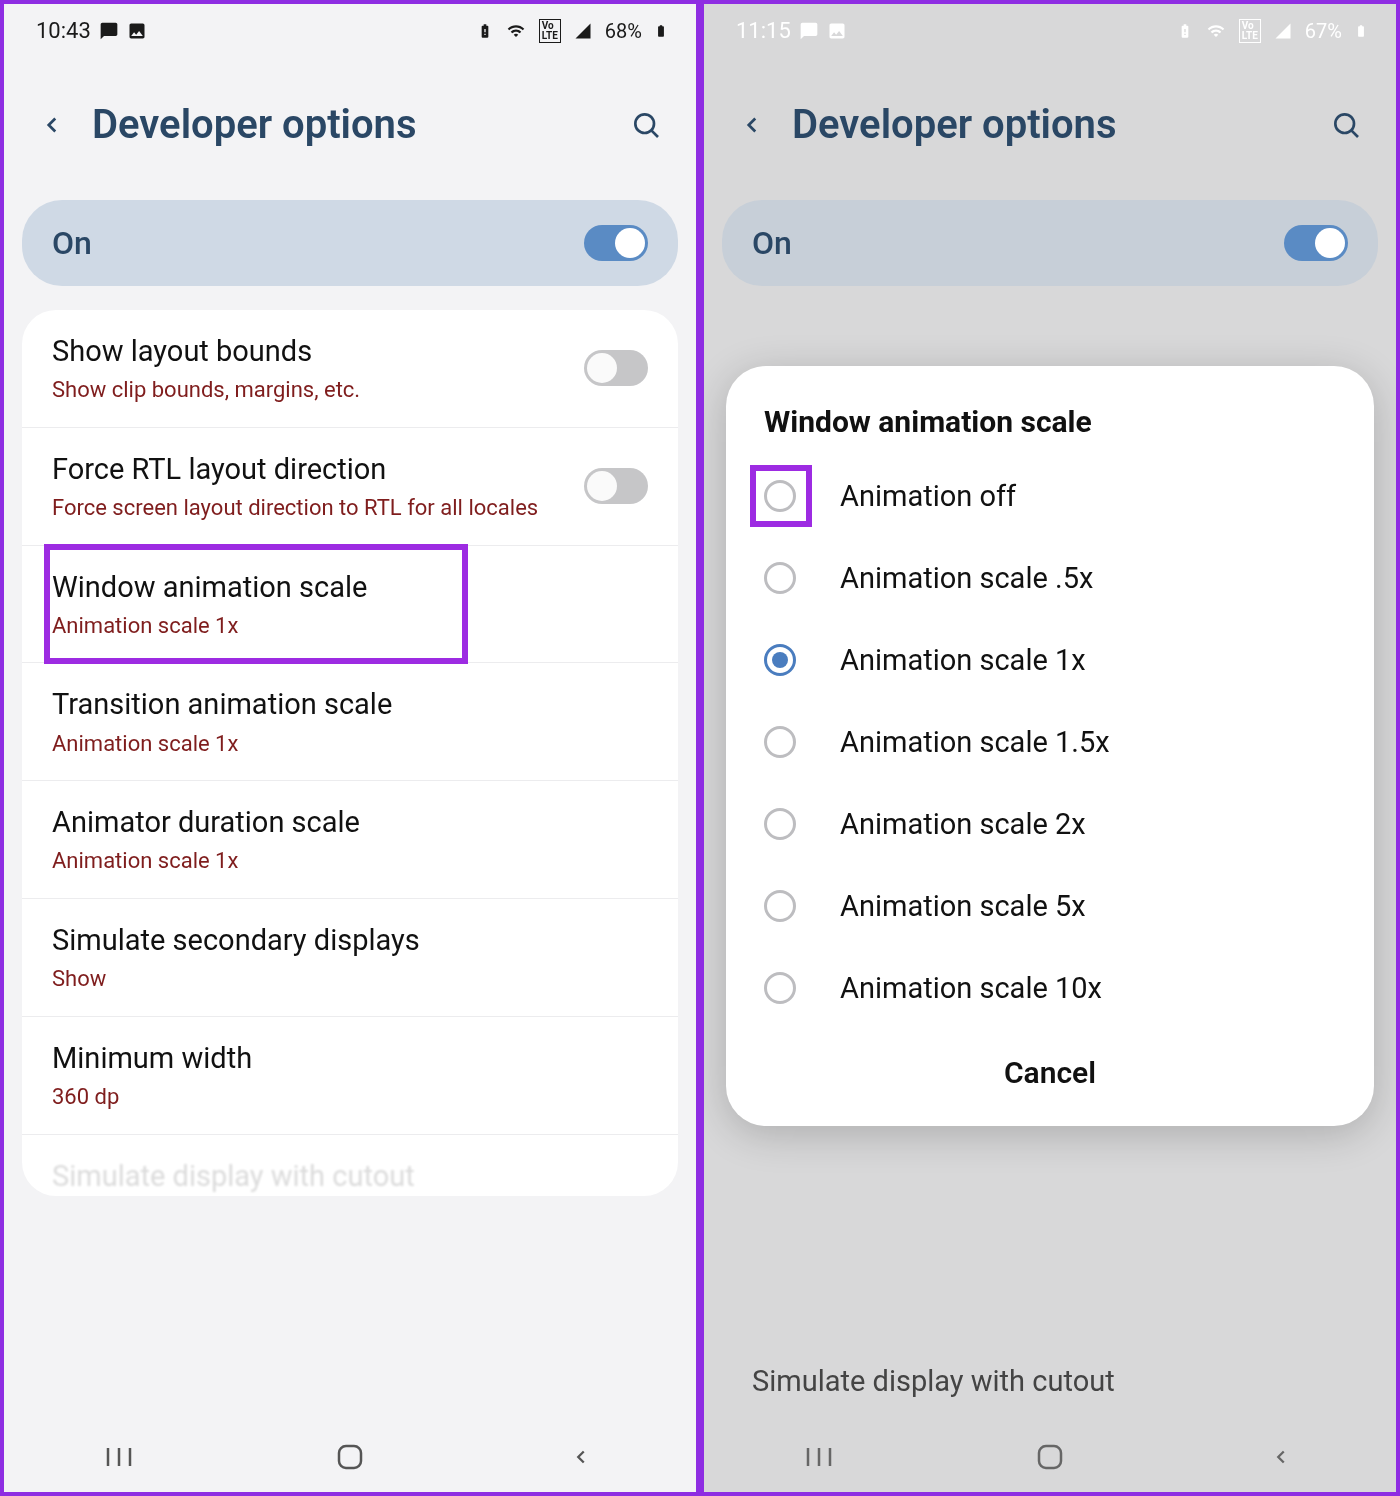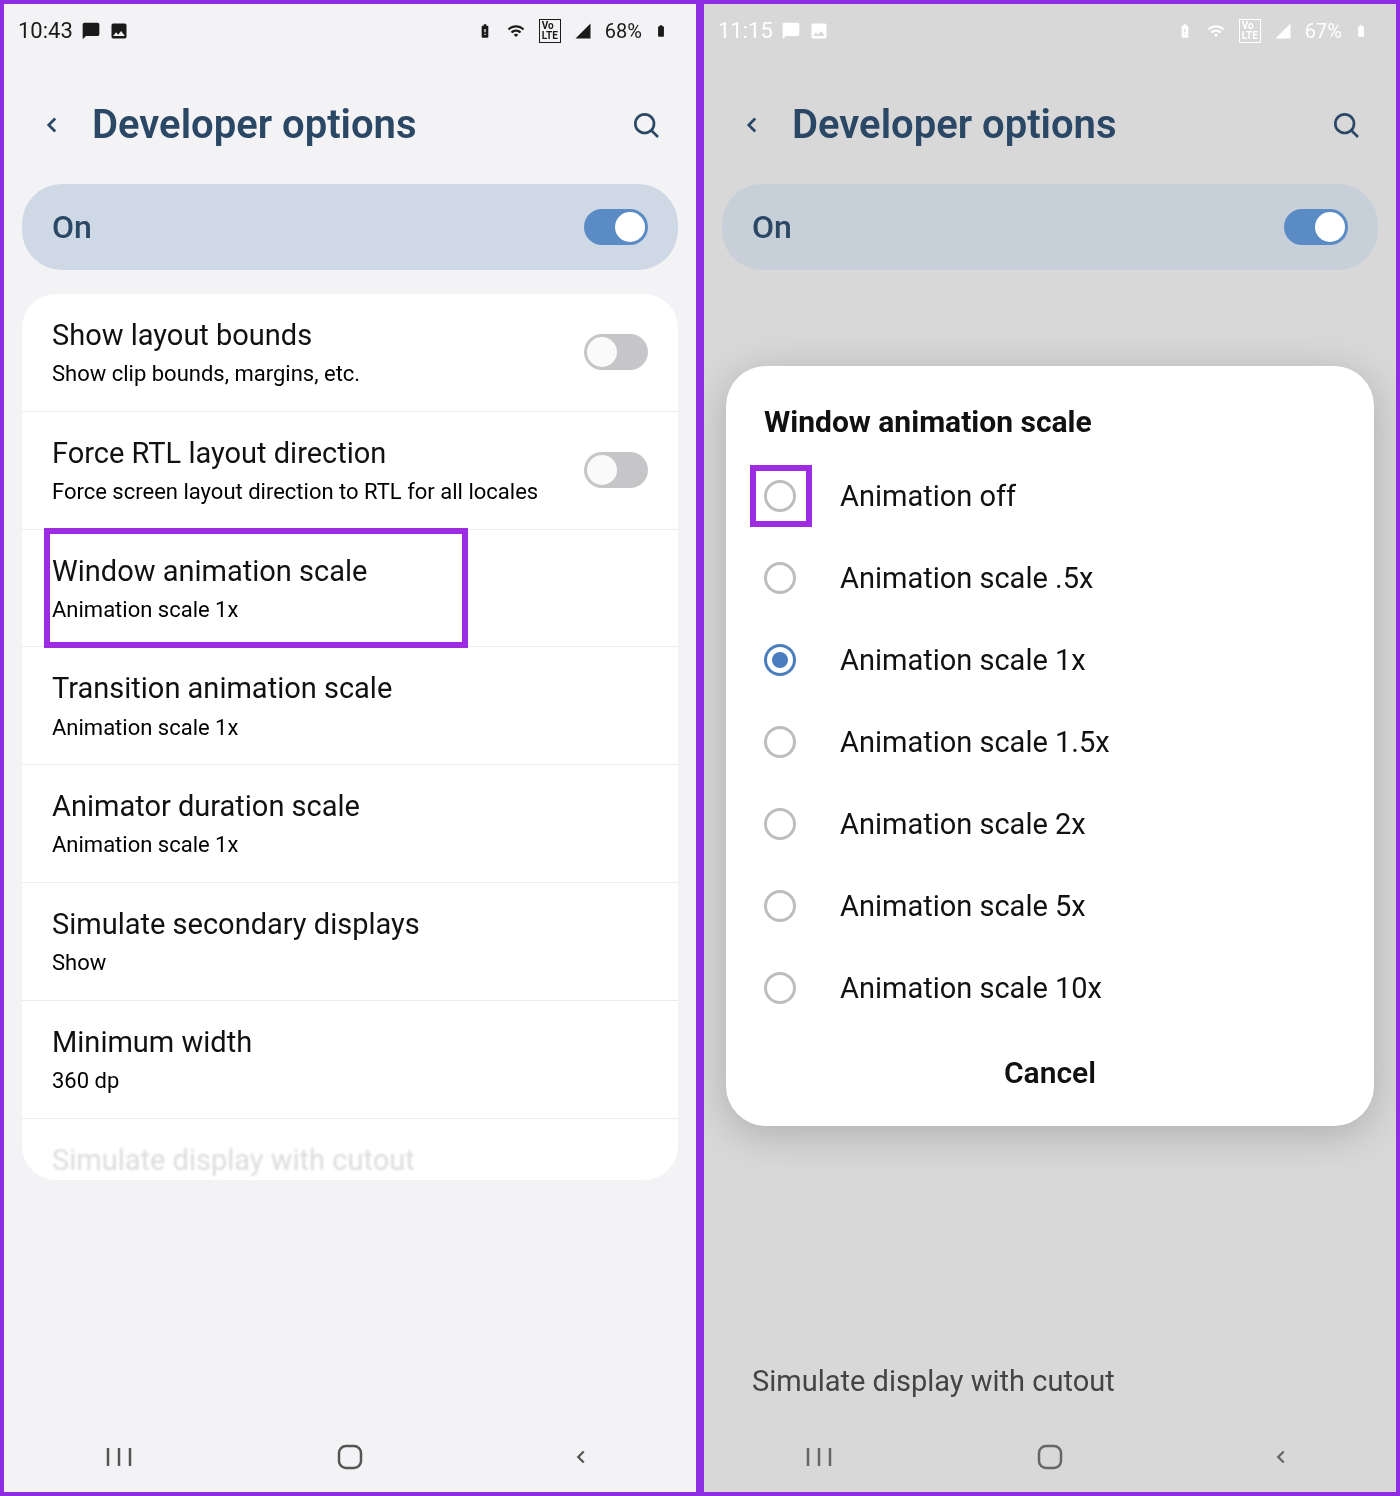--- a/index.html
+++ b/index.html
@@ -19,21 +19,21 @@
     overflow: hidden;
   }
   .phone-right { background: #d8d8d9; }
   .phone-right .status-bar { color: #fff; }
   
   
   .status-bar {
     display: flex;
     justify-content: space-between;
     align-items: center;
-    padding: 14px 28px 8px 14px;
+    padding: 14px 28px 8px 32px;
     font-size: 22px;
     color: #1a1a1a;
   }
   .status-left, .status-right { display: flex; align-items: center; gap: 8px; }
   .status-right { gap: 12px; font-size: 20px; }
   .sb-icon { display: inline-flex; align-items: center; }
   
   
   .header {
     display: flex;
@@ -51,21 +51,21 @@
     color: #2a4765;
     flex: 1;
   }
   .search-btn {
     width: 44px; height: 44px;
     display: flex; align-items: center; justify-content: center;
   }
   
   
   .on-row {
-    margin: 0 18px 24px 18px;
+    margin: 16px 18px 24px 18px;
     background: #cfd9e5;
     border-radius: 40px;
     padding: 24px 30px;
     display: flex;
     align-items: center;
     justify-content: space-between;
   }
   .phone-right .on-row { background: #c7cfd8; }
   .on-label {
     font-size: 32px;
@@ -108,21 +108,21 @@
   }
   .row:last-child { border-bottom: none; }
   .row-text { flex: 1; }
   .row-title {
     font-size: 29px;
     color: #111;
     line-height: 1.35;
   }
   .row-sub {
     font-size: 22px;
-    color: #000000;
+    color: #7f1d1d;
     margin-top: 4px;
     line-height: 1.35;
   }
   .highlight-wrap {
     position: relative;
   }
   .highlight-box {
     position: absolute;
     left: 22px;
     right: 210px;

